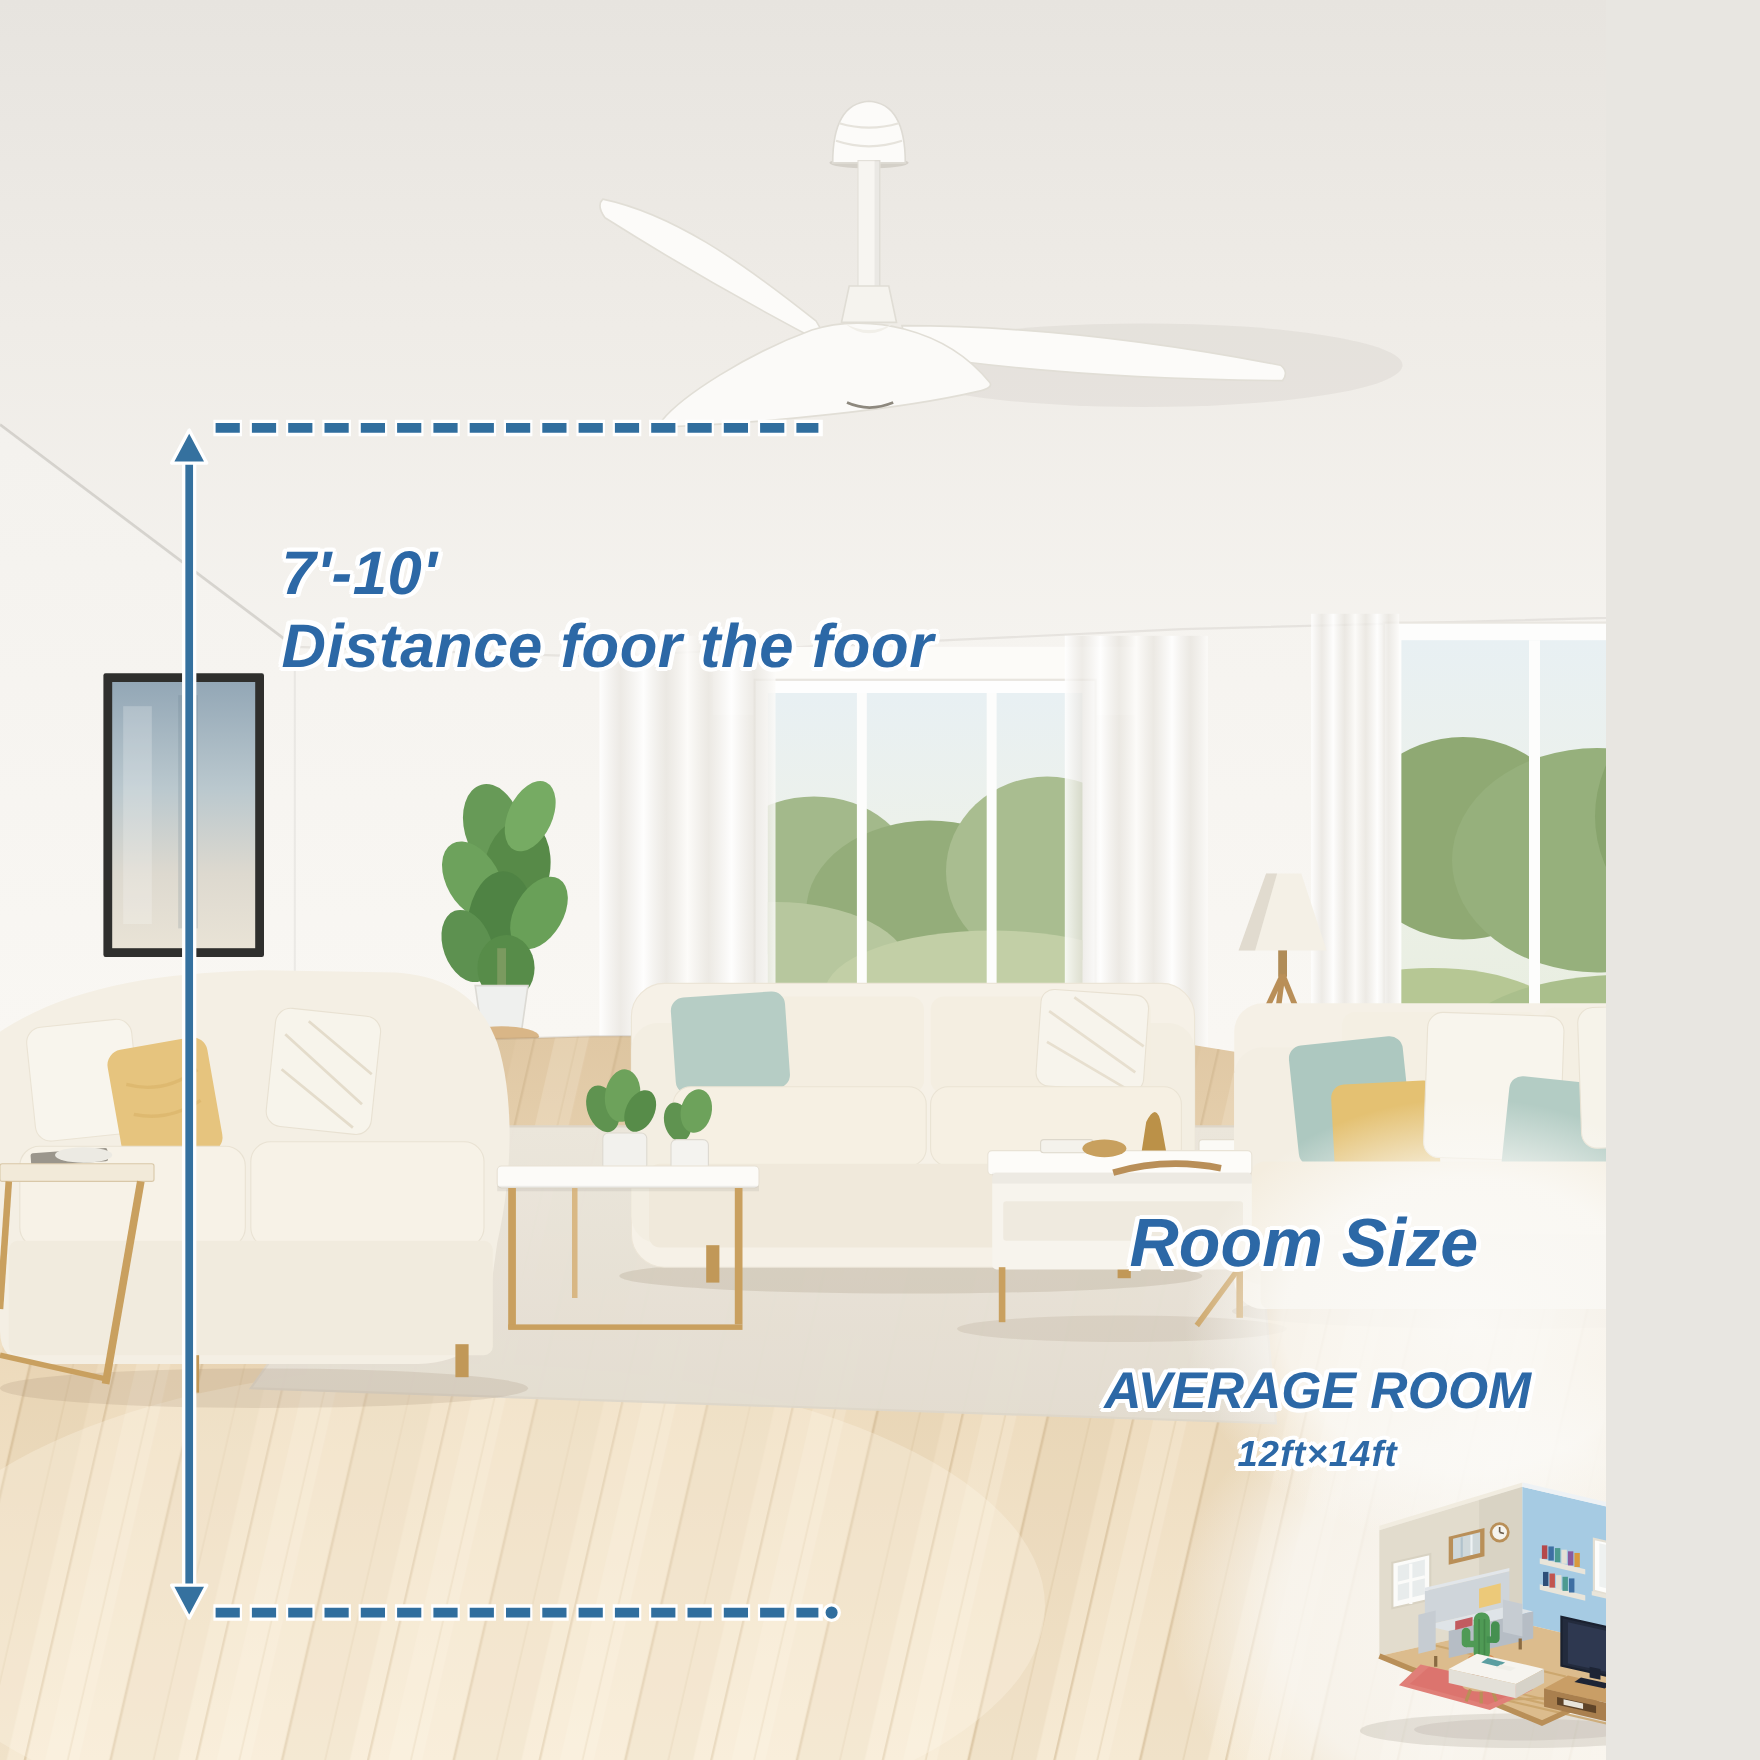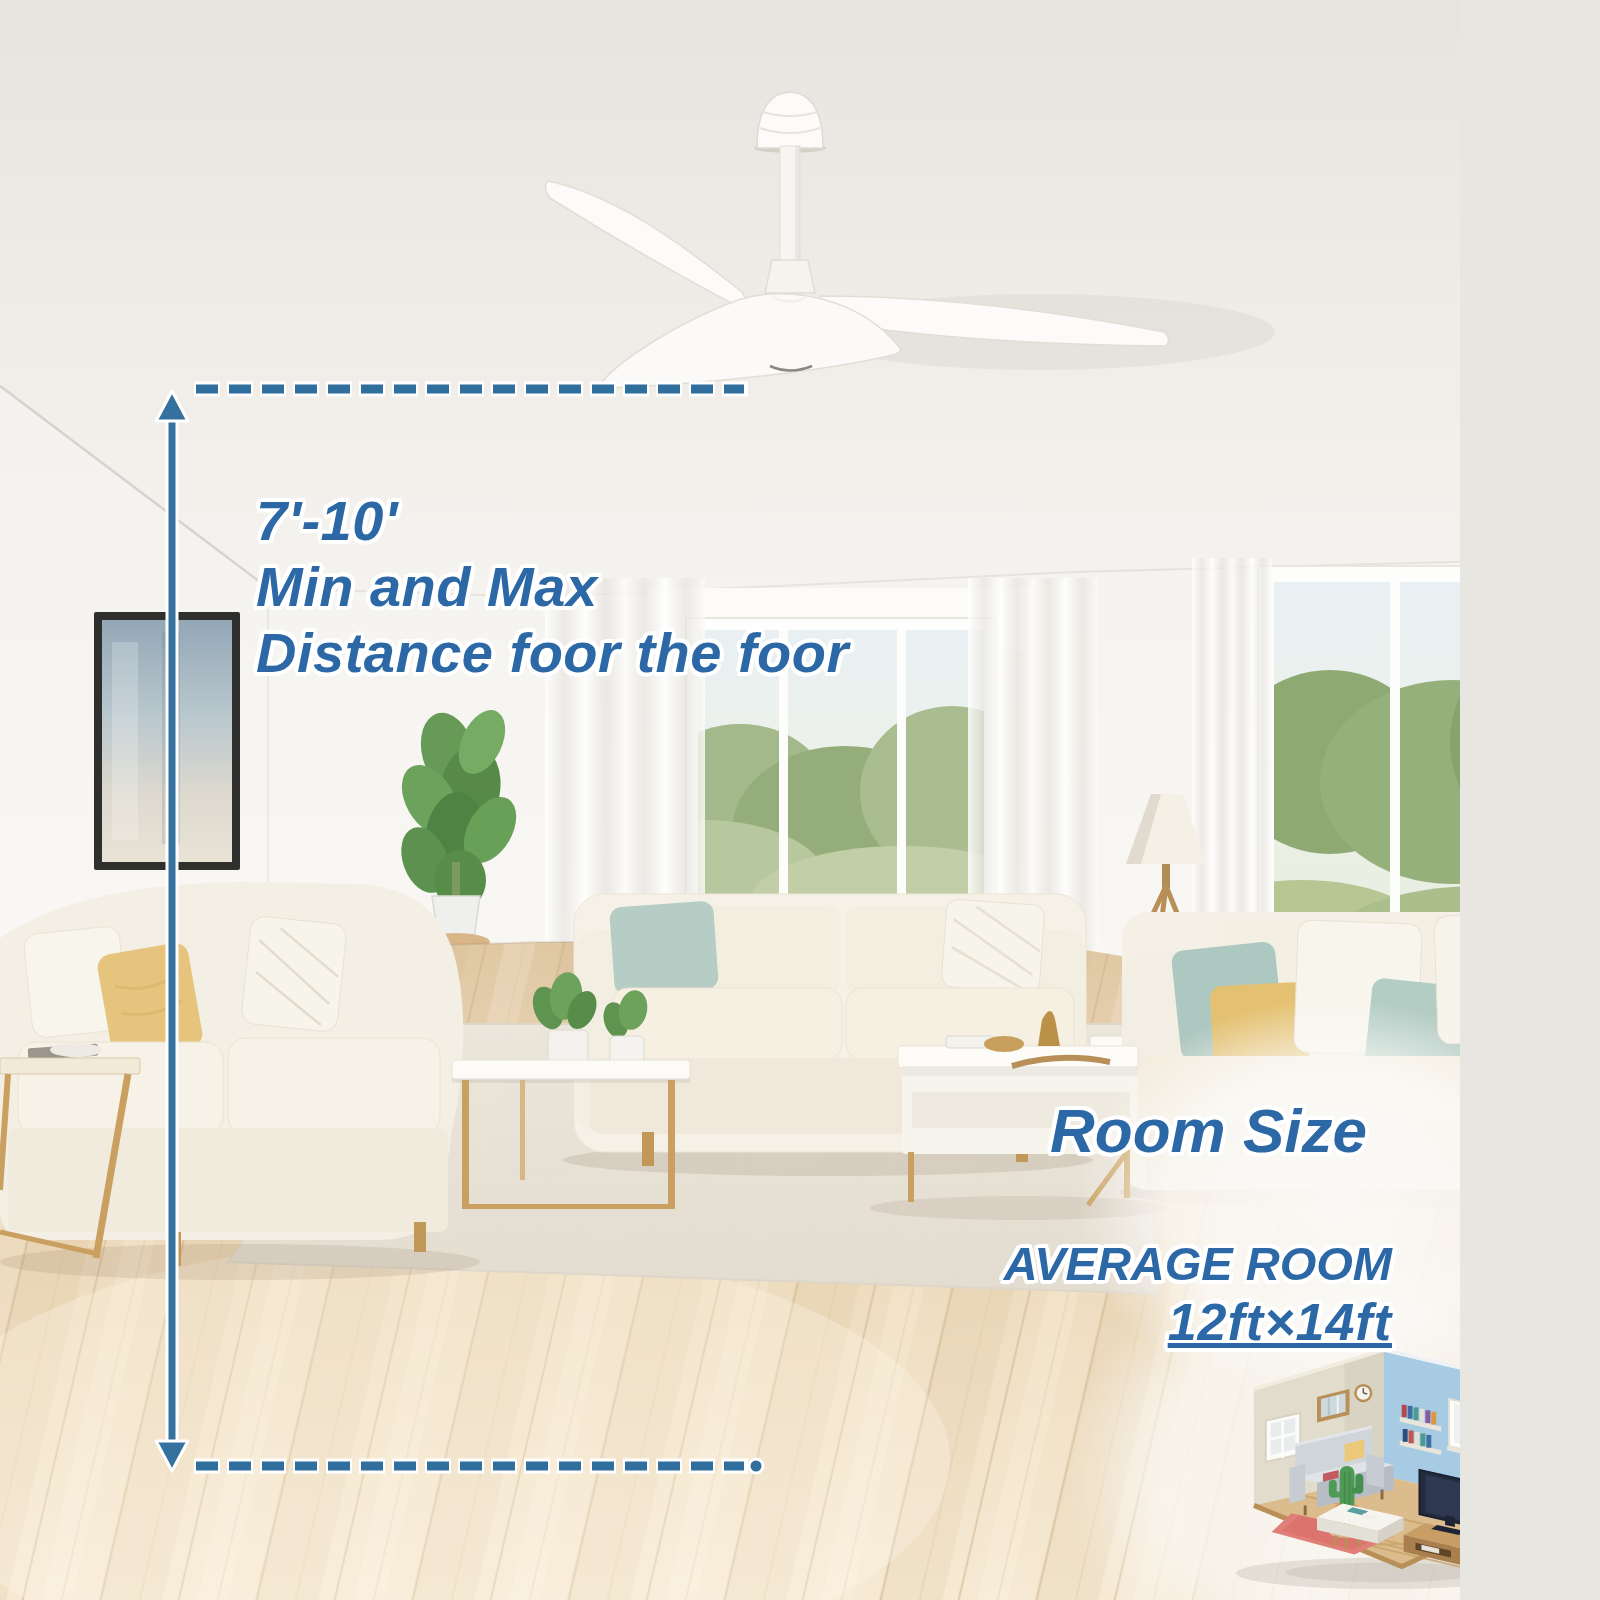--- a/index.html
+++ b/index.html
@@ -10,24 +10,24 @@
   #white-fade{position:absolute;left:900px;top:960px;width:700px;height:640px;pointer-events:none;
     background:
       radial-gradient(46% 40% at 62% 38%, rgba(251,250,247,.97) 0%, rgba(251,250,247,.82) 52%, rgba(251,250,247,0) 80%),
       radial-gradient(52% 46% at 66% 80%, rgba(249,247,243,.97) 0%, rgba(249,247,243,.78) 55%, rgba(249,247,243,0) 82%);}
   #iso{left:1190px;top:1330px;width:388px;height:266px;}
   .outline-blue{color:#2c68a6;font-weight:700;font-style:italic;
     text-shadow:-4px 0 0 #fff,4px 0 0 #fff,0 -4px 0 #fff,0 4px 0 #fff,
       -3px -3px 0 #fff,3px -3px 0 #fff,-3px 3px 0 #fff,3px 3px 0 #fff,
       -4px -2px 0 #fff,4px 2px 0 #fff,-2px 4px 0 #fff,2px -4px 0 #fff;}
   #measure-label{position:absolute;left:256px;top:488px;font-size:56px;line-height:66px;letter-spacing:.5px;white-space:nowrap;}
-  #roomsize-block{position:absolute;right:68px;top:1102px;text-align:right;}
+  #roomsize-block{position:absolute;right:68px;top:1102px;text-align:center;}
   #roomsize-heading{font-size:62px;line-height:58px;margin-right:25px;}
   #roomsize-sub{font-size:47px;line-height:50px;margin-top:79px;}
-  #roomsize-dim{font-size:52px;line-height:50px;margin-top:8px;letter-spacing:1px;text-decoration:underline;}
+  #roomsize-dim{font-size:33px;line-height:50px;margin-top:8px;letter-spacing:1px;}
 </style>
 </head>
 <body>
 
 <div class="stage">
 
 <svg id="scene" viewBox="0 0 1600 1600">
   <defs>
     <linearGradient id="ceilGrad" x1="0" y1="0" x2="0" y2="1">
       <stop offset="0" stop-color="#e7e4df"></stop>
@@ -438,21 +438,20 @@
   <g>
     <polygon points="226,142 288,156 288,201 226,187" fill="#232b3d" stroke="#1a2130" stroke-width="2"></polygon>
     <polygon points="232,147 282,158 282,196 232,185" fill="#2e3850"></polygon>
     <polygon points="252,188 262,190 262,200 252,198" fill="#1d2435"></polygon>
     <polygon points="244,198 272,204 266,208 238,202" fill="#1d2435"></polygon>
   </g>
 </svg>
 
 <div id="measure-label" class="outline-blue">
   <div>7'-10'</div>
-  <div>Min and Max</div>
   <div>Distance foor the foor</div>
 </div>
 
 <div id="roomsize-block">
   <div id="roomsize-heading" class="outline-blue">Room Size</div>
   <div id="roomsize-sub" class="outline-blue">AVERAGE ROOM</div>
   <div id="roomsize-dim" class="outline-blue">12ft×14ft</div>
 </div>
 
 </div>

